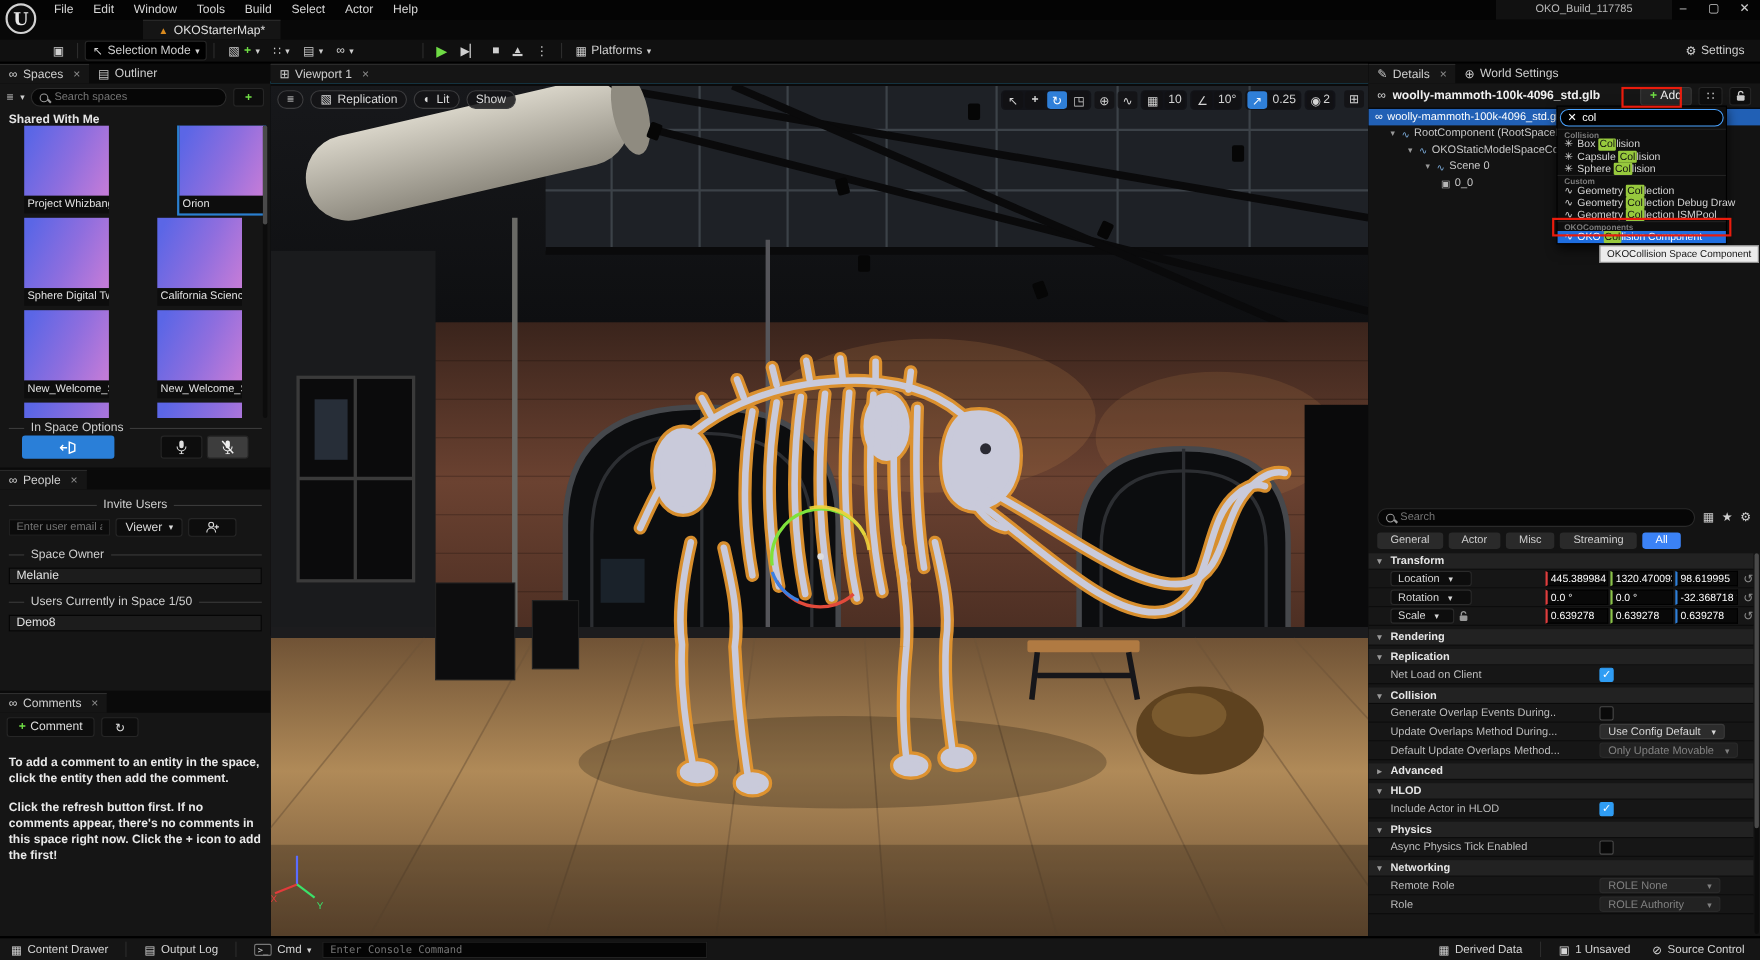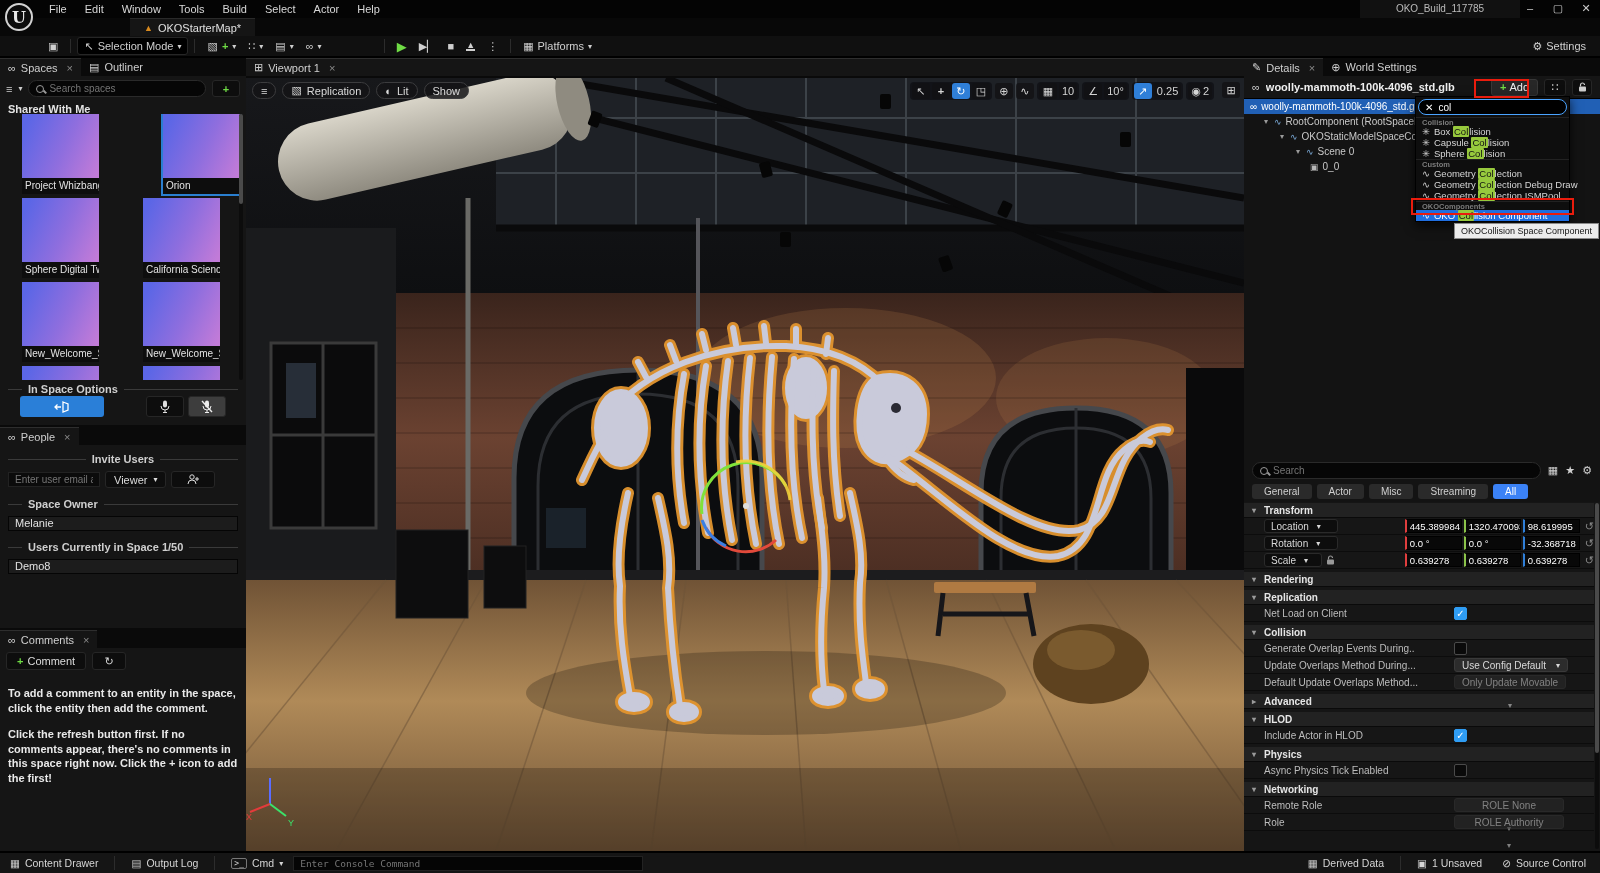--- a/index.html
+++ b/index.html
@@ -30,21 +30,21 @@
   .pill-dark { background:#000; border:1px solid #262626; border-radius:3px; }
   .green { color:#6fdc45; }
   .eject { display:inline-block; border-bottom:2px solid #cfcfcf; line-height:8px; font-size:9px; }
 
   
   .panel { position:absolute; background:#151515; overflow:hidden; }
   .ptabs { height:18px; background:#0a0a0a; display:flex; }
   .ptab { height:18px; padding:0 8px; display:flex; align-items:center; gap:5px; color:#cfcfcf; }
   .ptab.active { background:#151515; border-top:1px solid #2e2e2e; }
   .ptab .x { color:#8a8a8a; margin-left:4px; }
-  .divider { display:flex; align-items:center; gap:6px; color:#cfcfcf; font-weight:bold; }
+  .divider { display:flex; align-items:center; gap:6px; color:#cfcfcf; font-weight:normal; }
   .divider::before, .divider::after { content:""; height:1px; background:#3a3a3a; }
   .divider.center::before, .divider.center::after { flex:1; }
   .divider.left::before { width:14px; } .divider.left::after { flex:1; }
 
   .search-pill { display:flex; align-items:center; gap:5px; background:#060606; border:1px solid #2a2a2a; border-radius:9px; padding:0 7px; height:17px; }
   .search-pill input { background:transparent; border:0; outline:0; color:#dcdcdc; font-family:"Liberation Sans",sans-serif; font-size:10px; width:100%; }
   .mag { width:8px; height:8px; border:1.5px solid #9a9a9a; border-radius:50%; position:relative; flex:0 0 auto; }
   .mag::after { content:""; position:absolute; width:4px; height:1.5px; background:#9a9a9a; transform:rotate(45deg); right:-4px; bottom:-1px; }
 
   
@@ -84,21 +84,21 @@
   .filt { background:#2a2a2a; border-radius:3px; height:15px; line-height:15px; padding:0 12px; color:#cfcfcf; font-size:10px; }
   .filt.on { background:#3b82f6; color:#fff; }
 
   .props { position:absolute; left:0; top:445px; width:350px; bottom:0; }
   .sec-hdr { height:15px; background:#222; border-bottom:1px solid #0a0a0a; display:flex; align-items:center; gap:6px; padding:0 6px; color:#e6e6e6; font-weight:bold; font-size:10px; }
   .prop-row { height:17px; background:#161616; border-bottom:1px solid #0c0c0c; display:flex; align-items:center; padding-left:20px; font-size:10px; color:#bdbdbd; }
   .prop-label { width:190px; white-space:nowrap; overflow:hidden; }
   .cb { width:13px; height:13px; background:#0a0a0a; border:1px solid #4a4a4a; border-radius:2px; text-align:center; line-height:12px; font-size:10px; color:#fff; }
   .cb.checked { background:#2f9df4; border-color:#2f9df4; }
   .sel-pill { background:#2c2c2c; border:1px solid #3a3a3a; border-radius:3px; height:14px; line-height:13px; padding:0 7px; color:#d8d8d8; display:flex; gap:10px; align-items:center; font-size:10px; }
-  .sel-pill.dim { opacity:.55;flex-direction:column; }
+  .sel-pill.dim { opacity:.55; }
   .vec-box { width:57px; height:14px; background:#080808; border:1px solid #000; border-left:2px solid #888; color:#fff; font-size:9.5px; line-height:13px; padding:0 3px; white-space:nowrap; overflow:hidden; }
   .bx { border-left-color:#e03e3e; } .by { border-left-color:#8bc34a; } .bz { border-left-color:#2f7fd8; }
   .tlabel-pill { background:#0d0d0d; border:1px solid #2a2a2a; border-radius:3px; height:14px; line-height:13px; padding:0 6px; color:#d8d8d8; display:flex; gap:8px; align-items:center; width:74px; font-size:10px; }
   .reset { color:#8a8a8a; font-size:11px; margin-left:5px; }
 
   
   .add-menu { position:absolute; left:171px; top:38px; width:155px; background:#0e0e0e; border:1px solid #000; box-shadow:0 4px 10px rgba(0,0,0,.7); z-index:30; }
   .am-search { display:flex; align-items:center; gap:5px; height:16px; background:#000; border:1px solid #4aa3ff; border-radius:8px; margin:2px; padding:0 6px; }
   .am-search input { background:transparent; border:0; outline:0; color:#fff; width:100%; font-size:10px; font-family:"Liberation Sans",sans-serif; }
   .am-hdr { height:9px; line-height:9px; font-size:7.5px; color:#7c7c7c; font-weight:bold; padding:0 6px; border-top:1px solid #222; }

